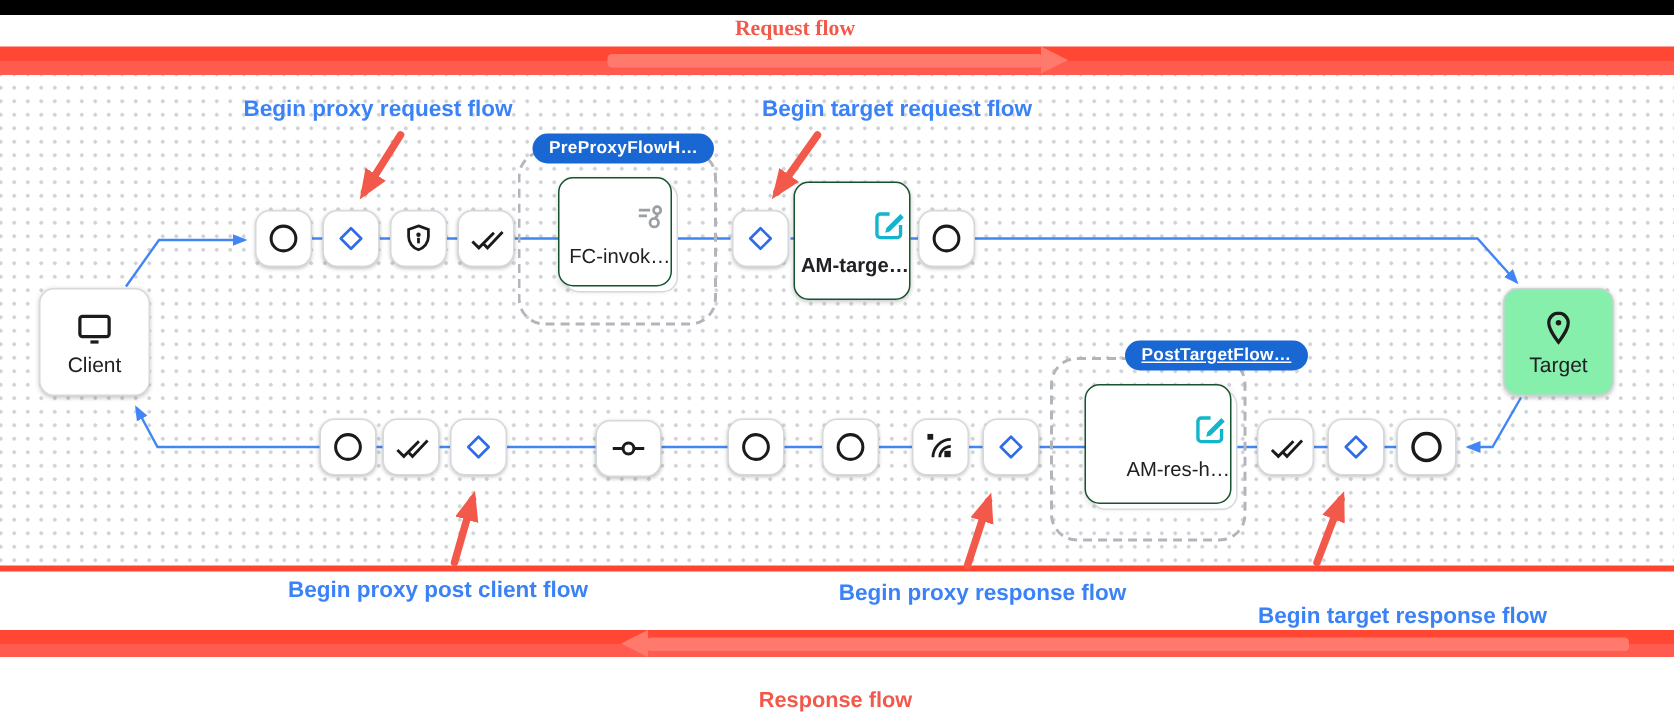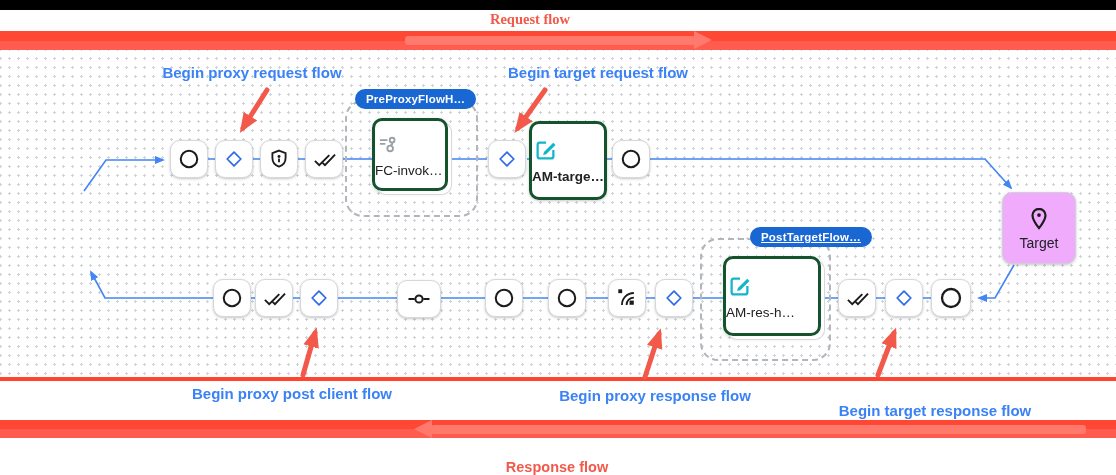--- a/index.html
+++ b/index.html
@@ -19,24 +19,24 @@
   
   .canvas{left:0;top:50px;width:1116px;height:327px;background:#fff;
           background-image:radial-gradient(#cfd2d7 1.05px,transparent 1.4px);
           background-size:9px 9px;background-position:5px 4px;}
 
   
   .node{width:38px;height:38px;background:#fff;border:1px solid #d6d8dc;border-radius:10px;
         box-shadow:0 1px 2.5px rgba(60,64,67,.3);display:flex;align-items:center;justify-content:center;z-index:3;}
   .endpoint{width:74px;height:72px;background:#fff;border:1px solid #d6d8dc;border-radius:10px;
         box-shadow:0 1px 3px rgba(60,64,67,.3);display:flex;flex-direction:column;align-items:center;justify-content:center;gap:3px;z-index:3;}
-  .endpoint.gray{background:#f0abfc;border-color:#ced1d6;}
+  .endpoint.gray{background:#86efac;border-color:#ced1d6;}
   .endpoint .lbl{font-size:14px;color:#202124;}
-  .card{background:#fff;border:3px solid #14532d;border-radius:10px;display:flex;flex-direction:column;
-        align-items:flex-start;justify-content:center;gap:5px;z-index:3;
+  .card{background:#fff;border:1px solid #14532d;border-radius:10px;display:flex;flex-direction:column;
+        align-items:flex-end;justify-content:center;gap:5px;z-index:3;
         box-shadow:0 1px 3px rgba(60,64,67,.28);}
   .card.stacked{box-shadow:4px 4px 0 -1px #ffffff,4px 4px 0 0 #d6d8dc,1px 2px 4px rgba(60,64,67,.25);}
   .card .lbl{font-size:13.5px;color:#202124;white-space:nowrap;}
   .group{border:2px dashed #b2b5ba;border-radius:18px;z-index:2;}
   .badge{background:#1967d2;color:#fff;font-weight:bold;font-size:11.5px;padding:4px 11px;
          border-radius:12px;z-index:5;letter-spacing:.2px;white-space:nowrap;}
 
   .red-label{color:#3b82f6;font-weight:bold;font-size:15px;transform:translateX(-50%);white-space:nowrap;z-index:6;}
 
   svg.layer{position:absolute;left:0;top:0;pointer-events:none;}
@@ -69,20 +69,27 @@
     <g stroke="#4285f4" stroke-width="1.6" fill="none">
       <path d="M84 191 L106 160 L163 160" marker-end="url(#ab)"></path>
       <path d="M208 159 H215 M253 159 H260 M298 159 H305 M343 159 H487 M527 159 H530 M607 159 H613"></path>
       <path d="M650 159 H985 L1011 188" marker-end="url(#ab)"></path>
       <path d="M1014 265 L995 298 L979 298" marker-end="url(#ab)"></path>
       <path d="M931 298 H216"></path>
       <path d="M216 298 L105 298 L91 272" marker-end="url(#ab)"></path>
     </g>
   </svg>
 
+  <div class="abs endpoint" style="left:26px;top:192px;">
+    <svg width="26" height="26" viewBox="0 0 24 24">
+      <rect x="3" y="4.5" width="18" height="12.5" rx="1.6" fill="none" stroke="#1b1b1b" stroke-width="2"></rect>
+      <path d="M9.5 20.3h5" stroke="#1b1b1b" stroke-width="2"></path>
+    </svg>
+    <span class="lbl">Client</span>
+  </div>
   <div class="abs endpoint gray" style="left:1002px;top:192px;">
     <svg width="26" height="26" viewBox="0 0 24 24">
       <path d="M12 2.6c-3.3 0-6 2.6-6 5.9 0 4.4 6 11.9 6 11.9s6-7.5 6-11.9c0-3.3-2.7-5.9-6-5.9z" fill="none" stroke="#1b1b1b" stroke-width="2"></path>
       <circle cx="12" cy="8.4" r="1.7" fill="#1b1b1b"></circle>
     </svg>
     <span class="lbl">Target</span>
   </div>
 
   <div class="abs node" style="left:170px;top:140px;">
     <svg width="22" height="22" viewBox="0 0 24 24">

